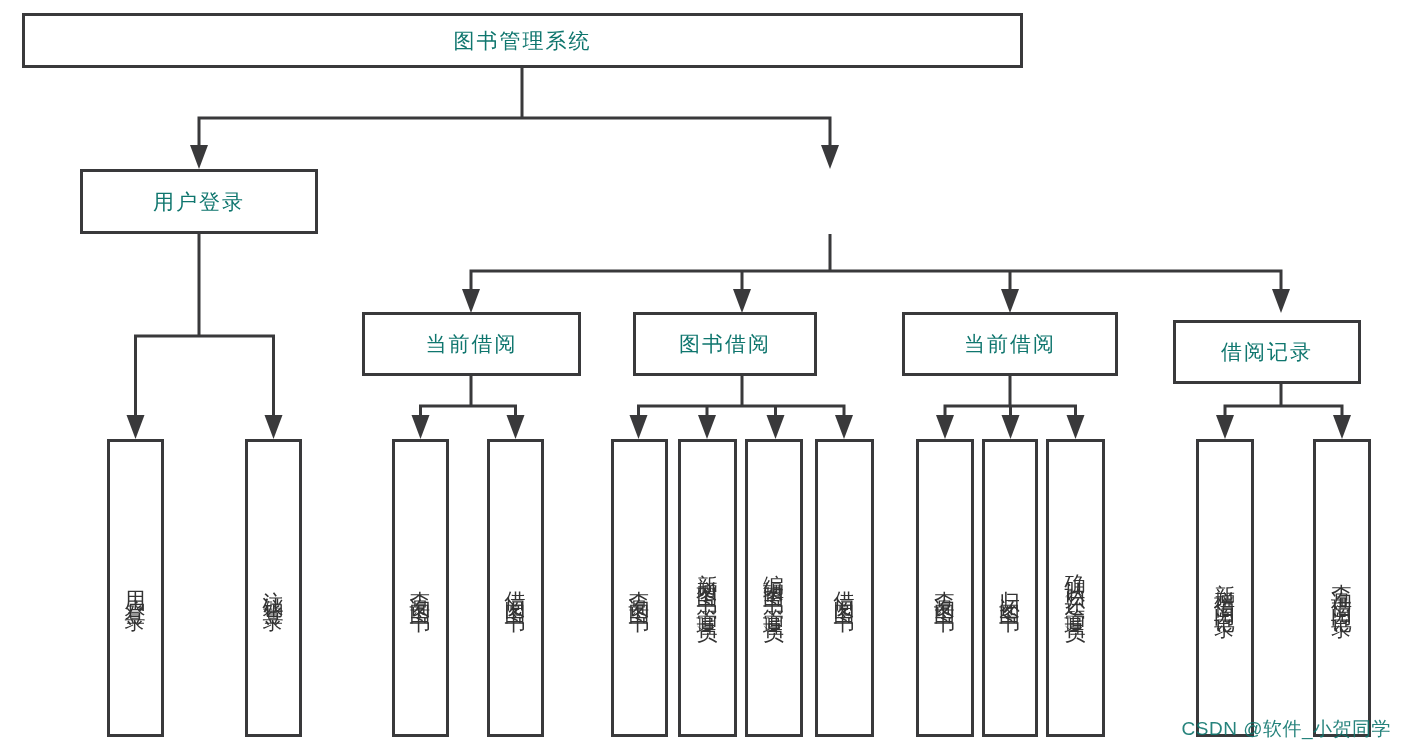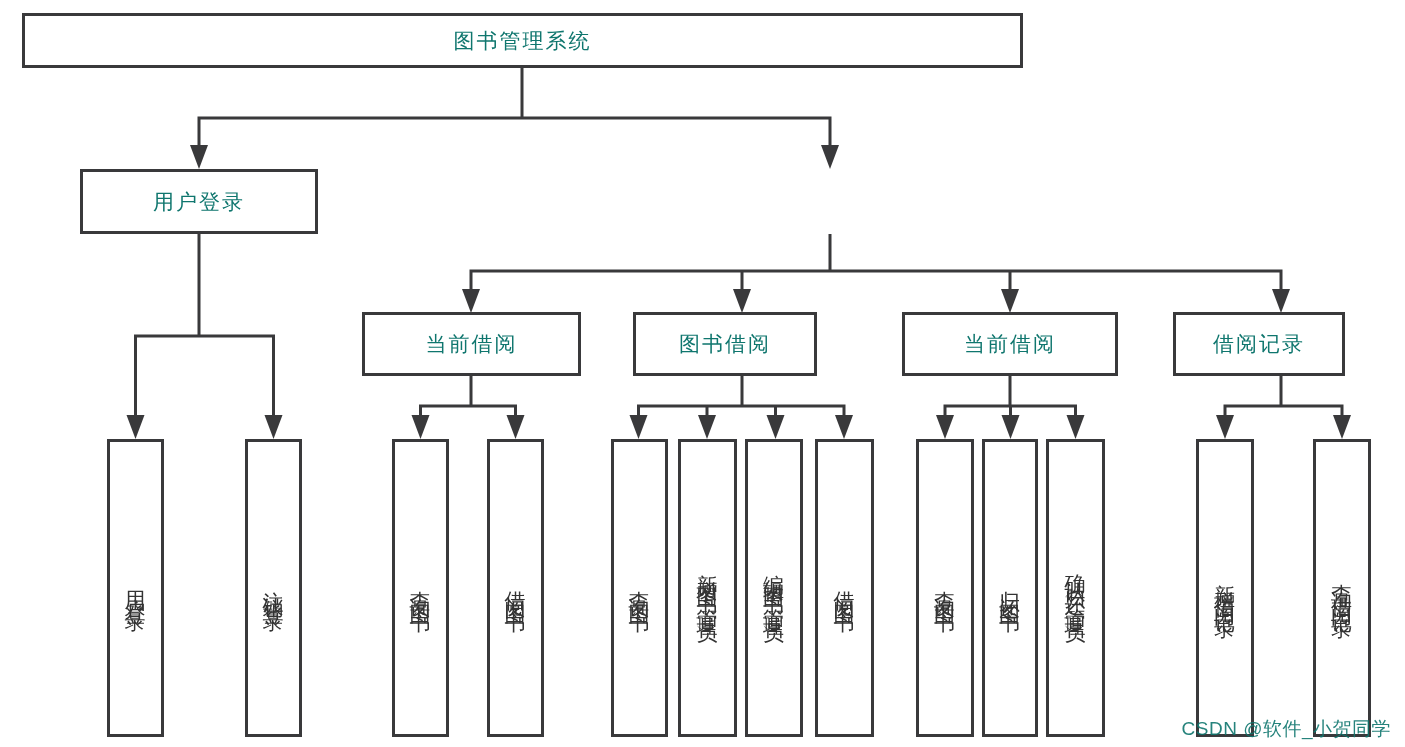--- a/index.html
+++ b/index.html
@@ -109,21 +109,21 @@
 
   <div class="node" style="left:362px;top:312px;width:219px;height:64px">
     <span class="h-label">当前借阅</span>
   </div>
   <div class="node" style="left:633px;top:312px;width:184px;height:64px">
     <span class="h-label">图书借阅</span>
   </div>
   <div class="node" style="left:902px;top:312px;width:216px;height:64px">
     <span class="h-label">当前借阅</span>
   </div>
-  <div class="node" style="left:1173px;top:312px;width:172px;height:64px">
+  <div class="node" style="left:1173px;top:320px;width:188px;height:64px">
     <span class="h-label">借阅记录</span>
   </div>
 
   <div class="node" style="left:107px;top:439px;width:57px;height:298px">
     <span class="v-label">用户登录</span>
   </div>
   <div class="node" style="left:245px;top:439px;width:57px;height:298px">
     <span class="v-label">注销登录</span>
   </div>
   <div class="node" style="left:392px;top:439px;width:57px;height:298px">

